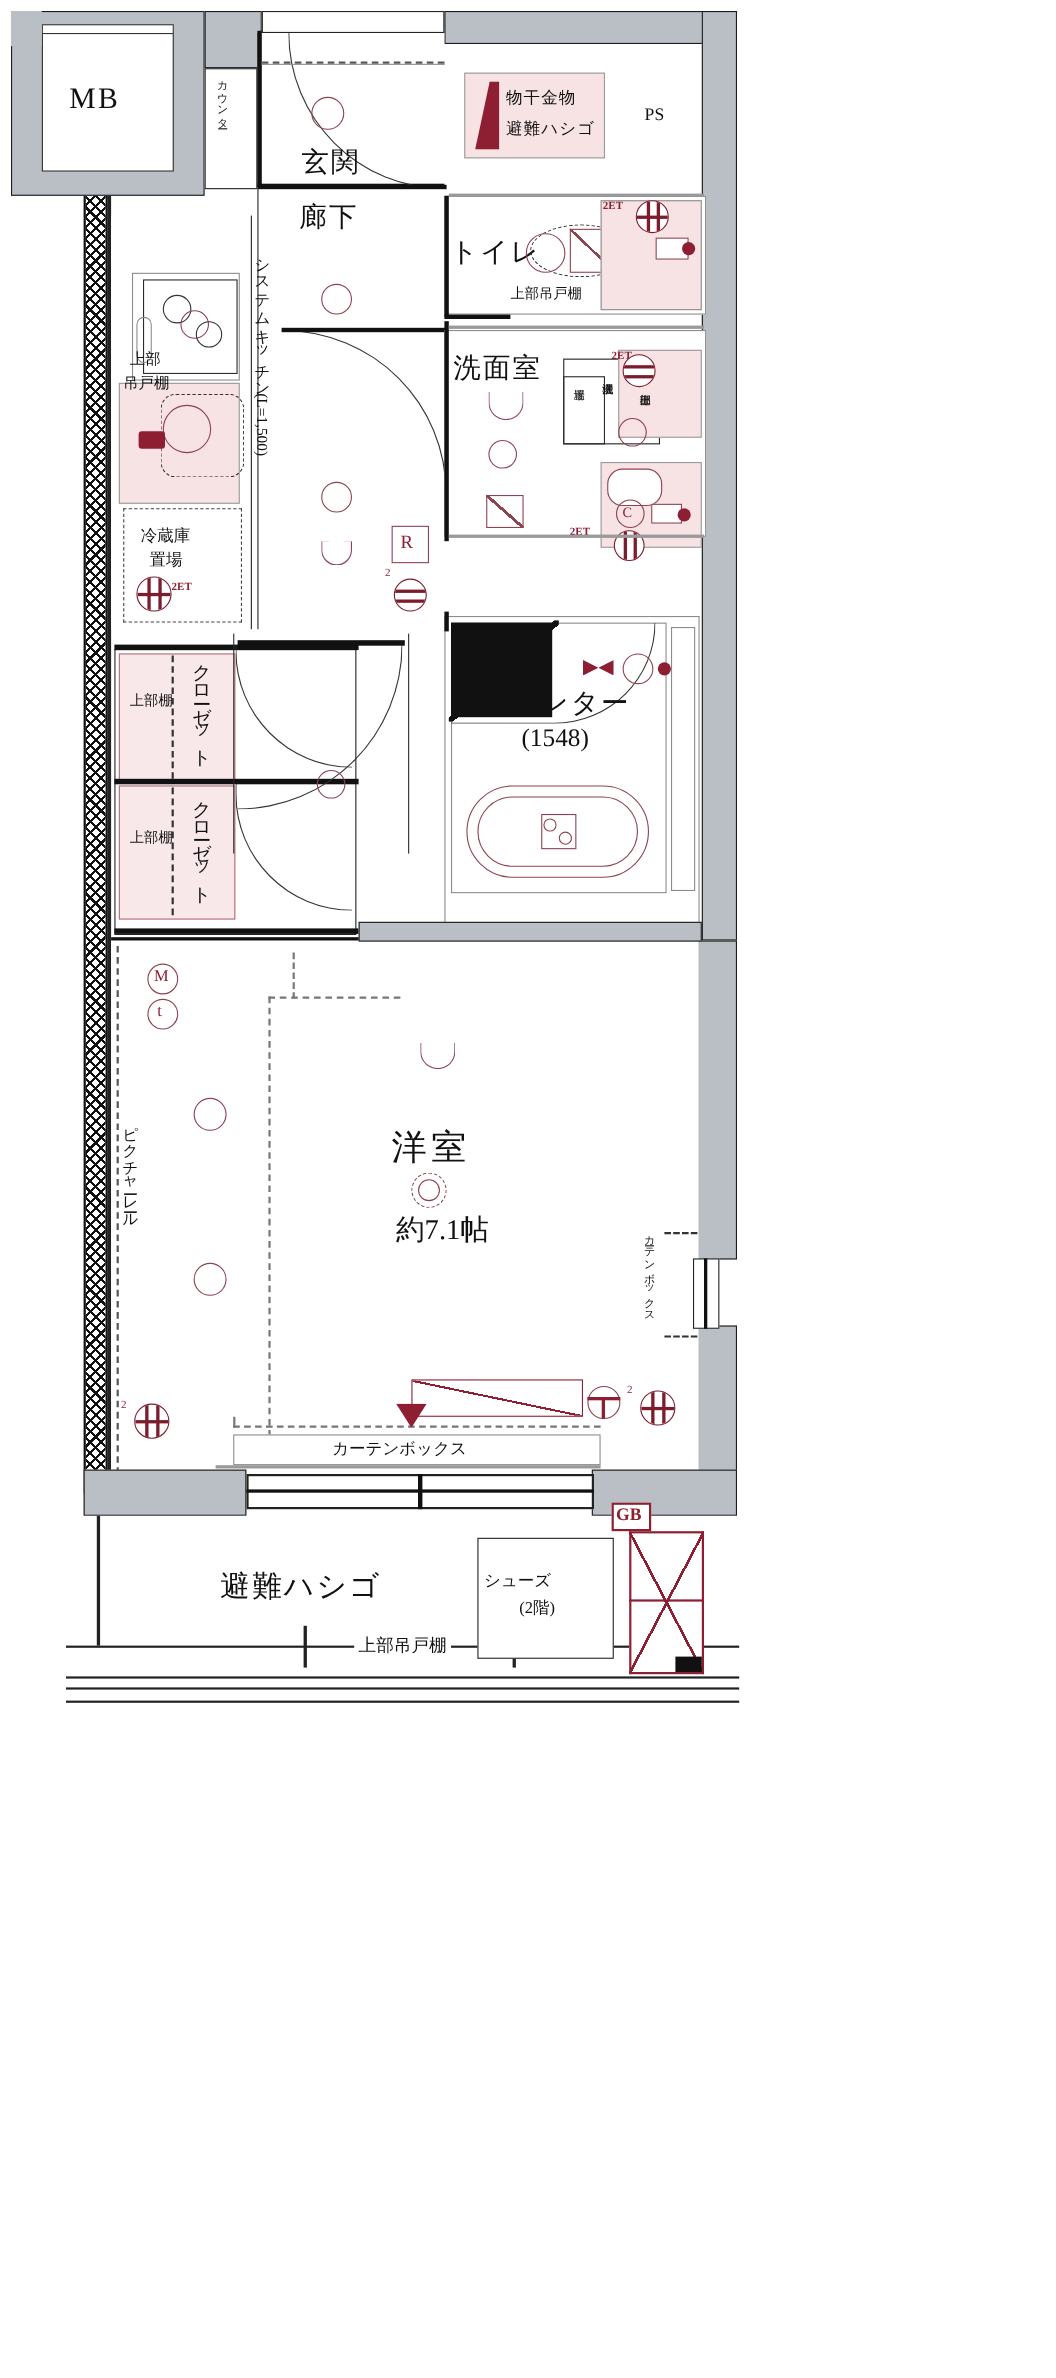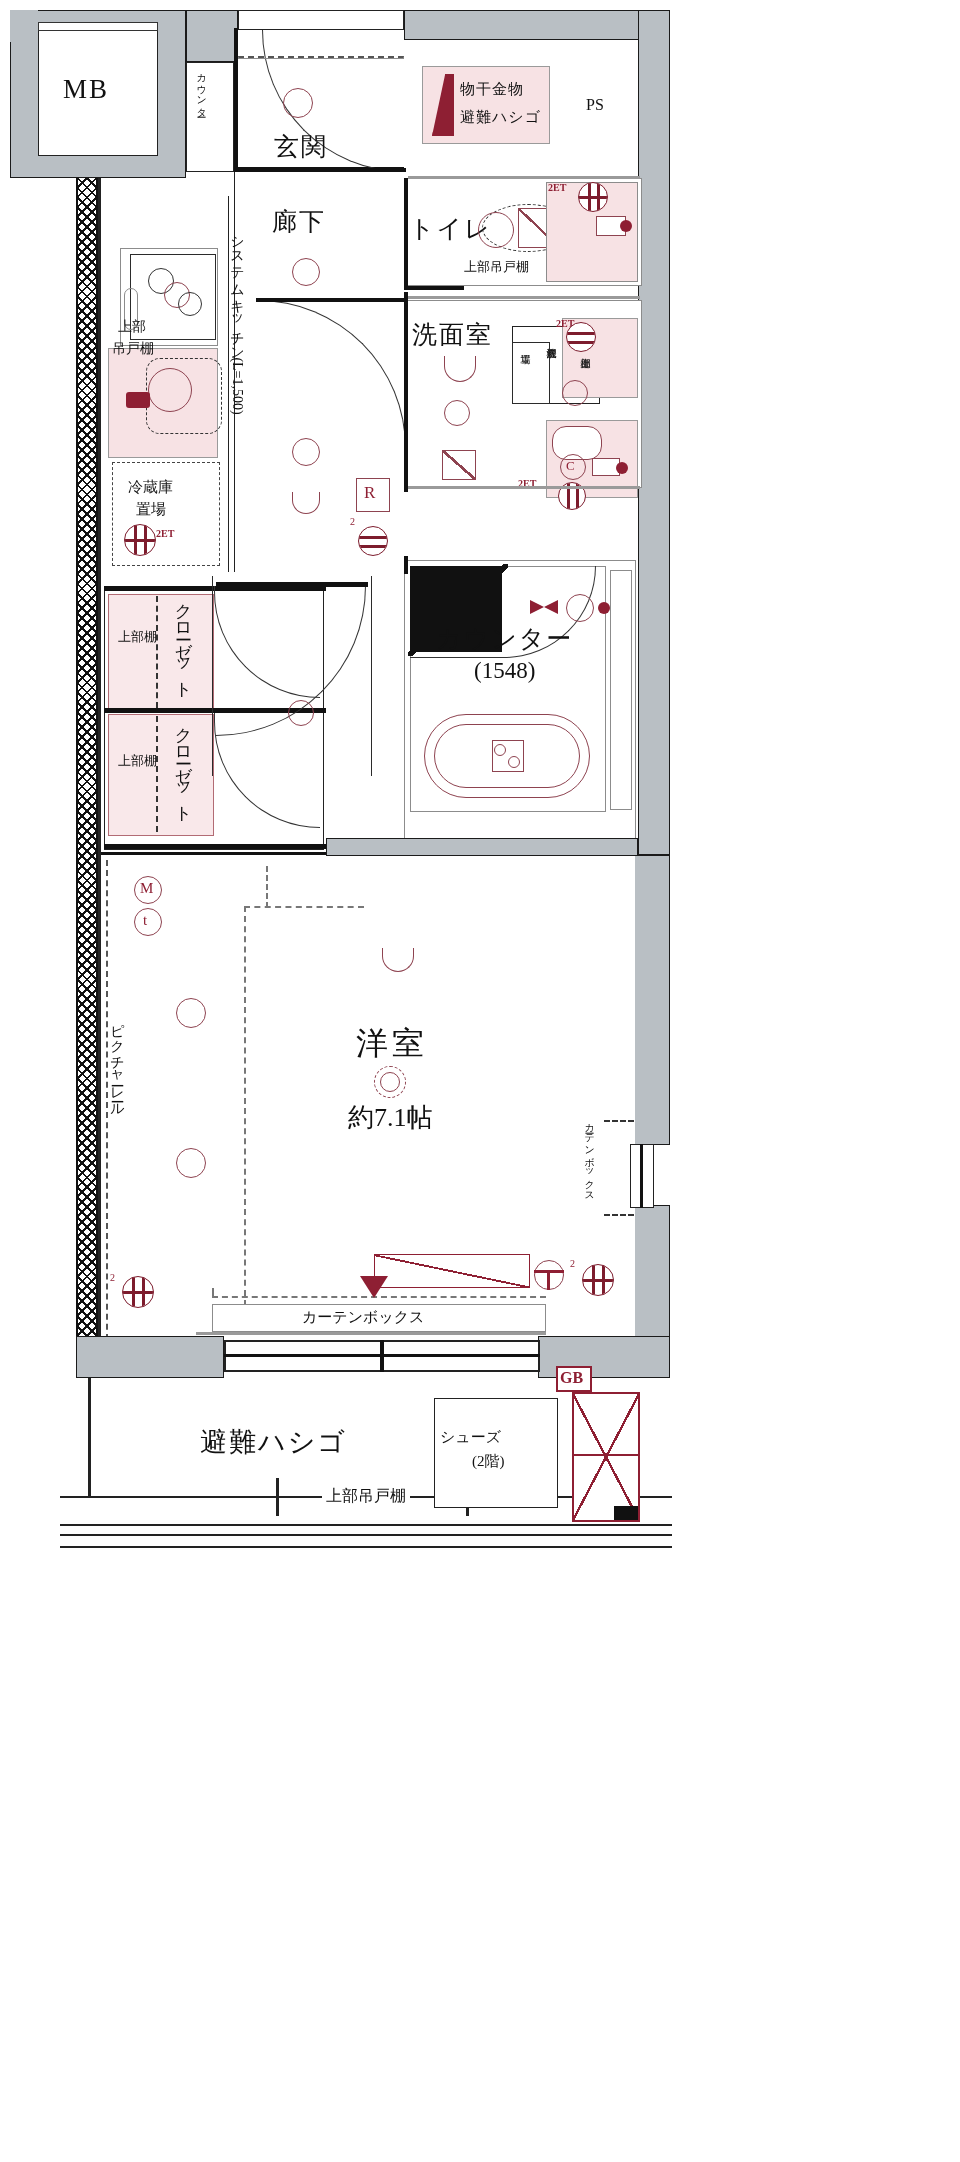--- a/index.html
+++ b/index.html
@@ -72,21 +72,21 @@
   <div class="abs pinkbox" style="left:422px;top:66px;width:128px;height:78px;"></div>
   <div class="abs" style="left:432px;top:74px;width:22px;height:62px;background:#8e1f33;
               clip-path:polygon(0 0,100% 0,100% 100%,0 100%);border:1px solid #8e1f33;
               -webkit-clip-path:polygon(100% 0,100% 100%,0 100%,60% 0);clip-path:polygon(100% 0,100% 100%,0 100%,60% 0);"></div>
   <div class="lbl small" style="left:460px;top:80px;font-size:15px;letter-spacing:1px;">物干金物</div>
   <div class="lbl small" style="left:460px;top:108px;font-size:15px;letter-spacing:1px;">避難ハシゴ</div>
 
   <div class="lbl" style="left:586px;top:96px;font-size:16px;">PS</div>
 
   <div class="abs" style="left:234px;top:172px;width:170px;height:400px;background:#fff;border-left:1px solid #222;"></div>
-  <div class="lbl big" style="left:272px;top:205px;">廊下</div>
+  <div class="lbl big" style="left:272px;top:180px;">廊下</div>
   <div class="abs circ" style="left:292px;top:258px;width:28px;height:28px;"></div>
   <div class="abs circ" style="left:292px;top:438px;width:28px;height:28px;"></div>
   <div class="abs halfc" style="left:292px;top:492px;width:28px;height:22px;"></div>
   <div class="abs arc" style="left:258px;top:300px;width:148px;height:150px;border-radius:0 148px 0 0;border-bottom:none;border-left:none;"></div>
   <div class="abs blkline" style="left:256px;top:298px;width:150px;height:4px;"></div>
   <div class="abs blkline" style="left:234px;top:168px;width:172px;height:4px;"></div>
 
   <div class="abs" style="left:404px;top:178px;width:238px;height:108px;background:#fff;border:1px solid #8c8c8c;"></div>
   <div class="abs" style="left:404px;top:178px;width:4px;height:110px;background:#111;"></div>
   <div class="lbl big" style="left:409px;top:212px;">トイレ</div>
@@ -222,21 +222,21 @@
   <div class="abs redfill" style="left:544px;top:600px;width:14px;height:14px;
               clip-path:polygon(100% 0,0 50%,100% 100%);-webkit-clip-path:polygon(100% 0,0 50%,100% 100%);"></div>
   <div class="abs redfill" style="left:598px;top:602px;width:12px;height:12px;border-radius:50%;"></div>
   <div class="abs thinner" style="left:610px;top:570px;width:22px;height:240px;"></div>
 
   <div class="abs" style="left:101px;top:852px;width:534px;height:500px;background:#fff;border-top:3px solid #111;"></div>
   <div class="abs wall" style="left:326px;top:838px;width:312px;height:18px;"></div>
   <div class="lbl" style="left:356px;top:1022px;font-size:32px;letter-spacing:4px;">洋室</div>
   <div class="abs circd" style="left:374px;top:1066px;width:32px;height:32px;"></div>
   <div class="abs circ" style="left:380px;top:1072px;width:20px;height:20px;"></div>
-  <div class="lbl" style="left:348px;top:1100px;font-size:26px;">約7.1帖</div>
+  <div class="lbl" style="left:360px;top:1100px;font-size:26px;">約7.1帖</div>
   <div class="abs halfc" style="left:382px;top:948px;width:32px;height:24px;"></div>
   <div class="abs circ" style="left:176px;top:998px;width:30px;height:30px;"></div>
   <div class="abs circ" style="left:176px;top:1148px;width:30px;height:30px;"></div>
 
   <div class="abs" style="left:244px;top:906px;width:0;height:400px;border-left:2px dashed #777;"></div>
   <div class="abs" style="left:244px;top:906px;width:120px;height:0;border-top:2px dashed #777;"></div>
   <div class="abs" style="left:266px;top:866px;width:0;height:42px;border-left:2px dashed #777;"></div>
   <div class="abs" style="left:212px;top:1296px;width:334px;height:0;border-top:2px dashed #777;"></div>
   <div class="abs" style="left:212px;top:1288px;width:0;height:10px;border-left:2px dashed #777;"></div>
 

